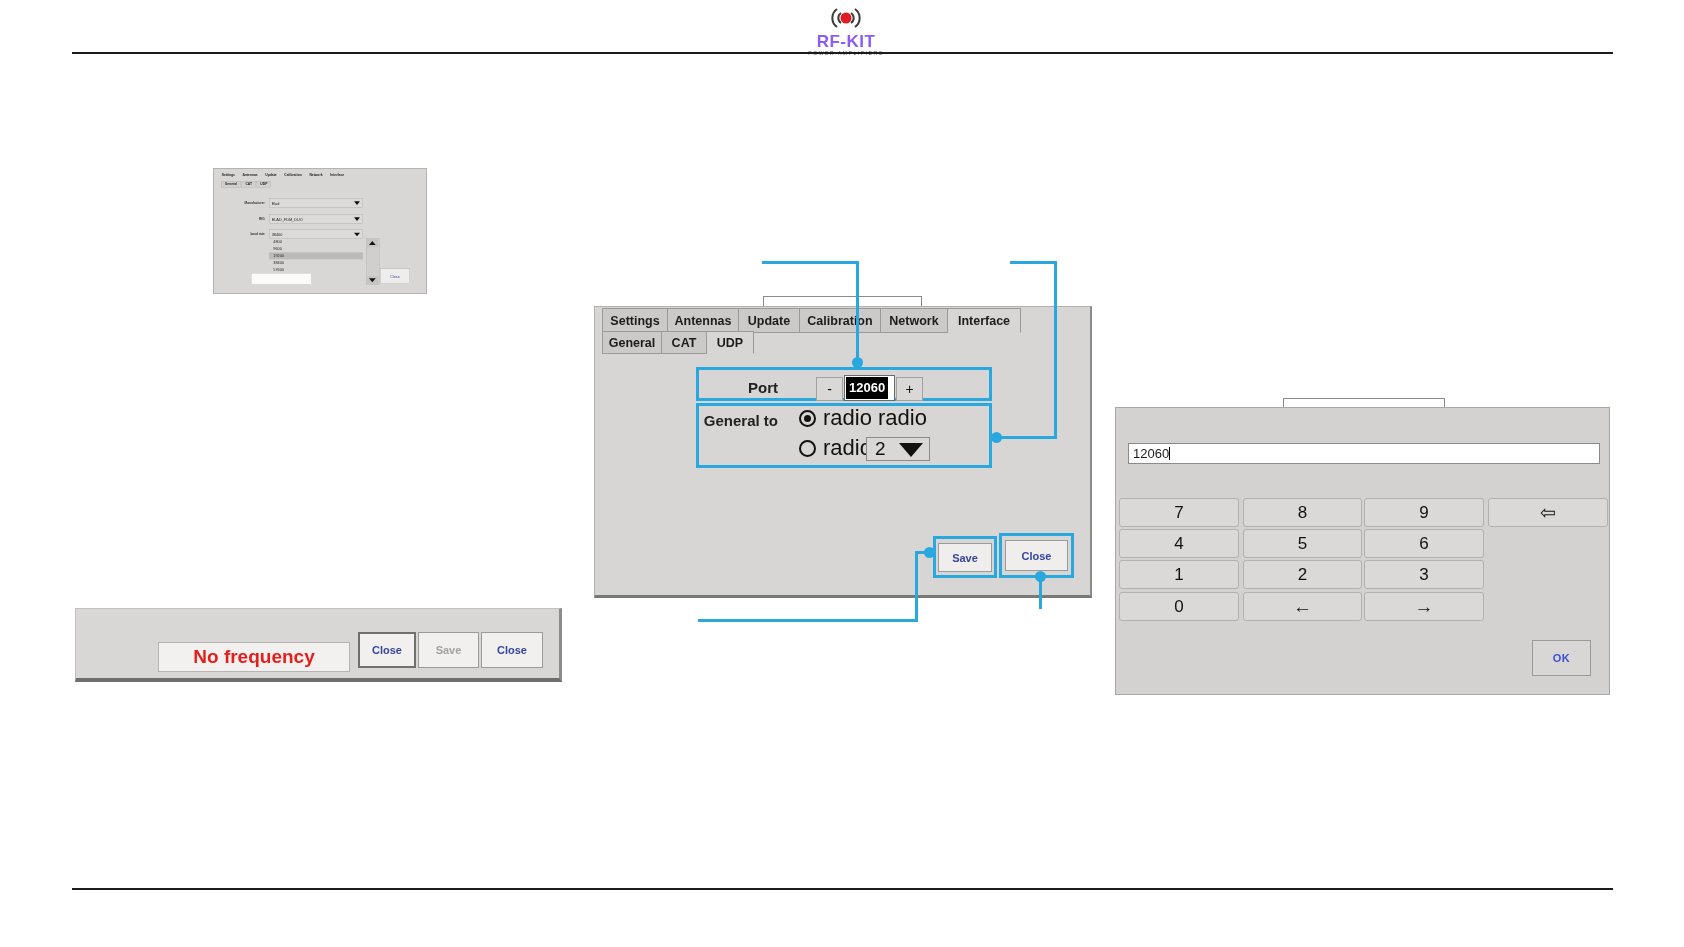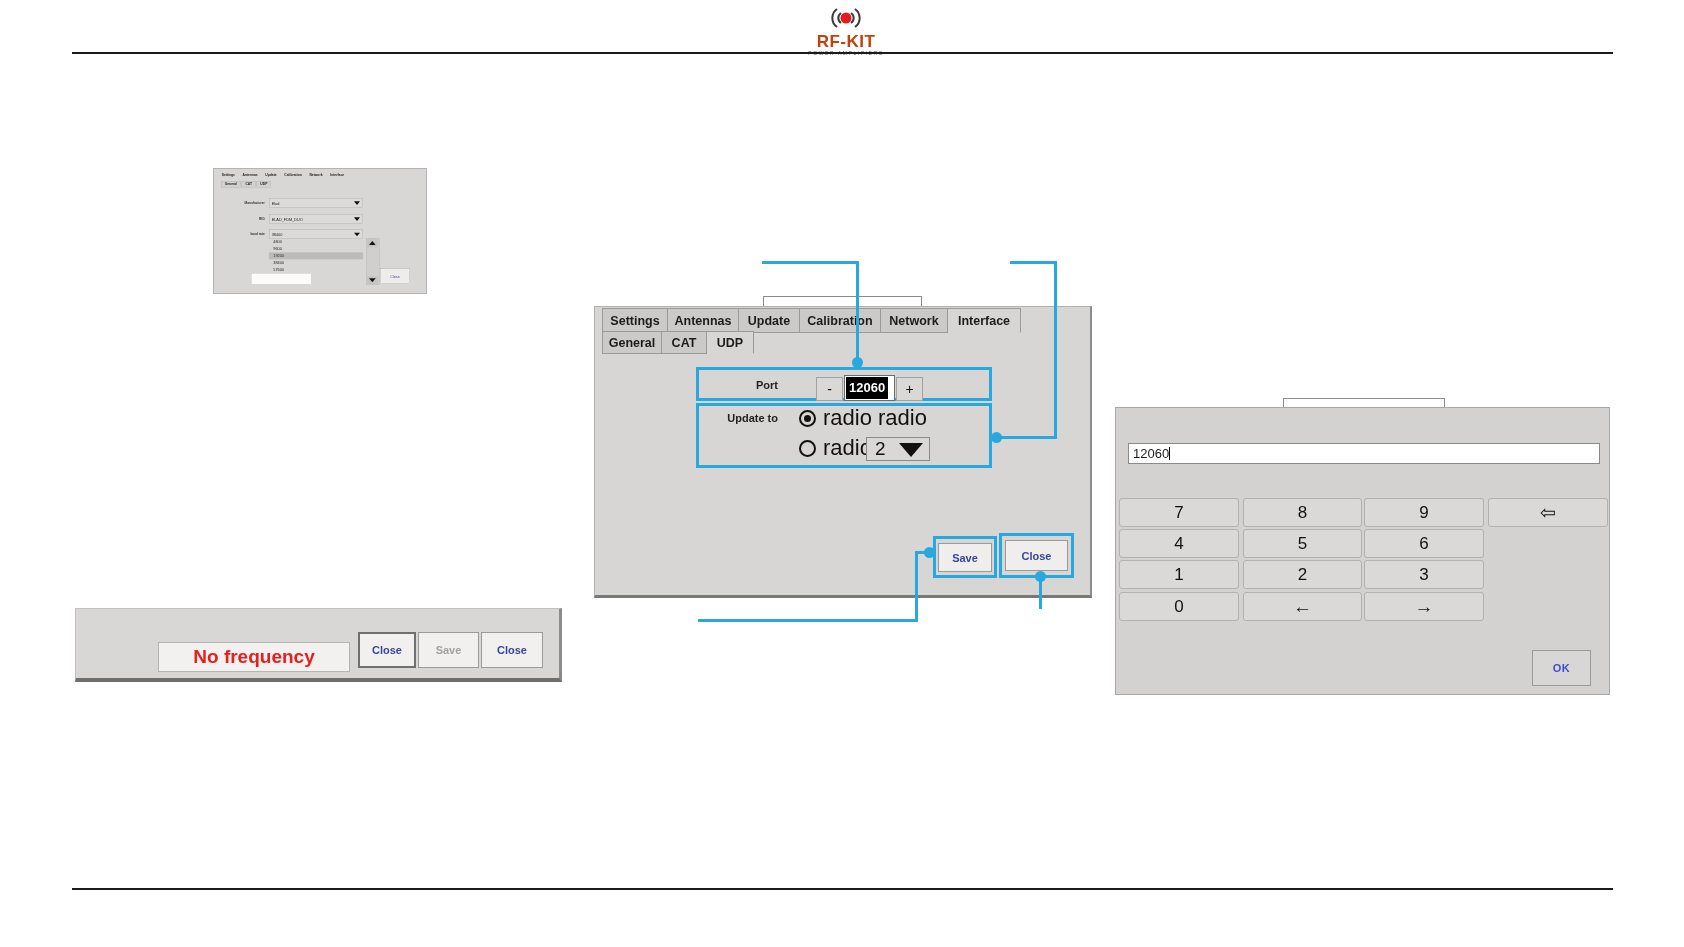--- a/index.html
+++ b/index.html
@@ -1,20 +1,20 @@
 <!DOCTYPE html>
 <html><head>
 <meta charset="utf-8">
 <style>
   html,body{margin:0;padding:0;background:#fff;}
   #page{position:relative;width:1684px;height:947px;background:#ffffff;overflow:hidden;
         font-family:"Liberation Sans", sans-serif;color:#1c1c1c;}
   
   #logo{position:absolute;left:796px;top:6px;width:100px;text-align:center;}
-  #brand{font-size:17px;font-weight:800;letter-spacing:.5px;color:#c2410c;line-height:15px;}
+  #brand{font-size:17px;font-weight:800;letter-spacing:.5px;color:#8b5cf6;line-height:15px;}
   #tagline{font-size:5px;letter-spacing:1.6px;color:#55534f;margin-top:1px;}
   .rule{position:absolute;left:72px;width:1541px;height:2px;background:#1b1b1b;}
   
   #mini{position:absolute;left:213px;top:168px;width:212px;height:124px;background:#d8d7d5;
         border:1px solid #b4b3b1;overflow:hidden;}
   #mini-inner{position:absolute;left:0;top:0;width:636px;height:372px;
         transform:scale(.33333);transform-origin:0 0;}
   .mini-tabs{position:absolute;left:21px;top:10px;display:flex;gap:19px;}
   .mini-tab{font-size:10px;font-weight:bold;color:#222;padding:2px 2px;}
   .mini-subtabs{position:absolute;left:21px;top:36px;display:flex;gap:3px;}
@@ -40,21 +40,21 @@
   
   #dialog{position:absolute;left:594px;top:306px;width:495px;height:288px;background:#d7d6d4;
           border:1px solid #b1b0ae;border-right:2px solid #8b8b89;border-bottom:3px solid #787876;z-index:10;}
   .tabrow{position:absolute;display:flex;}
   .tab{height:23px;border:1px solid #9b9a98;border-left:none;background:#cbcac8;
        font-size:12.5px;font-weight:bold;color:#1c1c1c;display:flex;align-items:center;justify-content:center;}
   .tab:first-child{border-left:1px solid #9b9a98;}
   .tab.active{background:#d7d6d4;border-bottom:1px solid #d7d6d4;}
   .subtab{height:21px;}
   .bluebox{position:absolute;border:3px solid #29a8e0;box-sizing:border-box;z-index:20;}
-  .dlg-label{position:absolute;font-size:11px;font-weight:bold;color:#222;text-align:right;}
+  .dlg-label{position:absolute;font-size:15px;font-weight:bold;color:#222;text-align:right;}
   .stepper{position:absolute;width:27px;height:24px;background:#d9d8d6;border:1px solid #a3a2a0;
            font-size:14px;color:#111;display:flex;align-items:center;justify-content:center;box-sizing:border-box;}
   #port-input{position:absolute;left:844px;top:375px;width:51px;height:26px;background:#fff;
               border:1px solid #6a6a68;box-sizing:border-box;}
   #port-input .sel{position:absolute;left:1px;top:1px;height:22px;background:#000;color:#fff;
                    font-size:13px;font-weight:bold;line-height:22px;padding:0 3px;}
   .radio{position:absolute;width:17px;height:17px;border:2px solid #111;border-radius:50%;
          background:#d7d6d4;box-sizing:border-box;}
   .radio.checked::after{content:"";position:absolute;left:3px;top:3px;width:7px;height:7px;border-radius:50%;background:#111;}
   .big-label{position:absolute;font-size:22px;color:#111;}
@@ -79,21 +79,21 @@
   #fbtn-test{border:2px solid #6f6f6d;}
   #fbtn-save{color:#a3a2a0;}
   
   #keypad{position:absolute;left:1115px;top:407px;width:495px;height:288px;background:#d3d2d0;
           border:1px solid #a8a7a5;box-sizing:border-box;z-index:10;}
   #kp-input{position:absolute;left:12px;top:35px;width:472px;height:21px;background:#fff;border:1px solid #8a8a88;
             font-size:13px;line-height:19px;padding-left:4px;box-sizing:border-box;}
   .caret{display:inline-block;width:1px;height:13px;background:#000;vertical-align:-2px;}
   .key{position:absolute;background:#dad9d7;border:1px solid #b2b1af;border-radius:3px;
        font-size:17px;color:#111;display:flex;align-items:center;justify-content:center;box-sizing:border-box;}
-  #kp-ok{position:absolute;left:416px;top:242px;width:59px;height:36px;background:#d8d7d5;border:1px solid #9a9a98;
+  #kp-ok{position:absolute;left:416px;top:232px;width:59px;height:36px;background:#d8d7d5;border:1px solid #9a9a98;
          font-size:11px;font-weight:bold;letter-spacing:.5px;color:#3c4ed2;
          display:flex;align-items:center;justify-content:center;box-sizing:border-box;}
 </style>
 </head>
 <body>
 
 <div id="page">
 
   <div id="logo">
     <svg width="40" height="24" viewBox="0 0 40 24">
@@ -183,21 +183,21 @@
 
   <div class="bluebox" style="left:696px;top:367px;width:296px;height:34px;"></div>
   <div class="dlg-label" style="left:700px;top:379px;width:78px;z-index:25;">Port</div>
   <div class="stepper" style="left:816px;top:377px;z-index:25;">-</div>
   <div id="port-input" style="z-index:25;">
     <span class="sel">12060</span>
   </div>
   <div class="stepper" style="left:896px;top:377px;z-index:25;">+</div>
 
   <div class="bluebox" style="left:696px;top:403px;width:296px;height:65px;"></div>
-  <div class="dlg-label" style="left:700px;top:412px;width:78px;z-index:25;">Update to</div>
+  <div class="dlg-label" style="left:700px;top:412px;width:78px;z-index:25;">General to</div>
   <div class="radio checked" style="left:799px;top:410px;z-index:25;"></div>
   <div class="big-label" style="left:823px;top:405px;z-index:25;">radio radio</div>
   <div class="radio" style="left:799px;top:440px;z-index:25;"></div>
   <div class="big-label" style="left:823px;top:435px;z-index:25;">radio</div>
   <div id="radio2-dd" style="z-index:25;">
     <span class="val">2</span>
     <span class="tri"></span>
   </div>
 
   <div class="bluebox" style="left:933px;top:536px;width:64px;height:42px;"></div>

